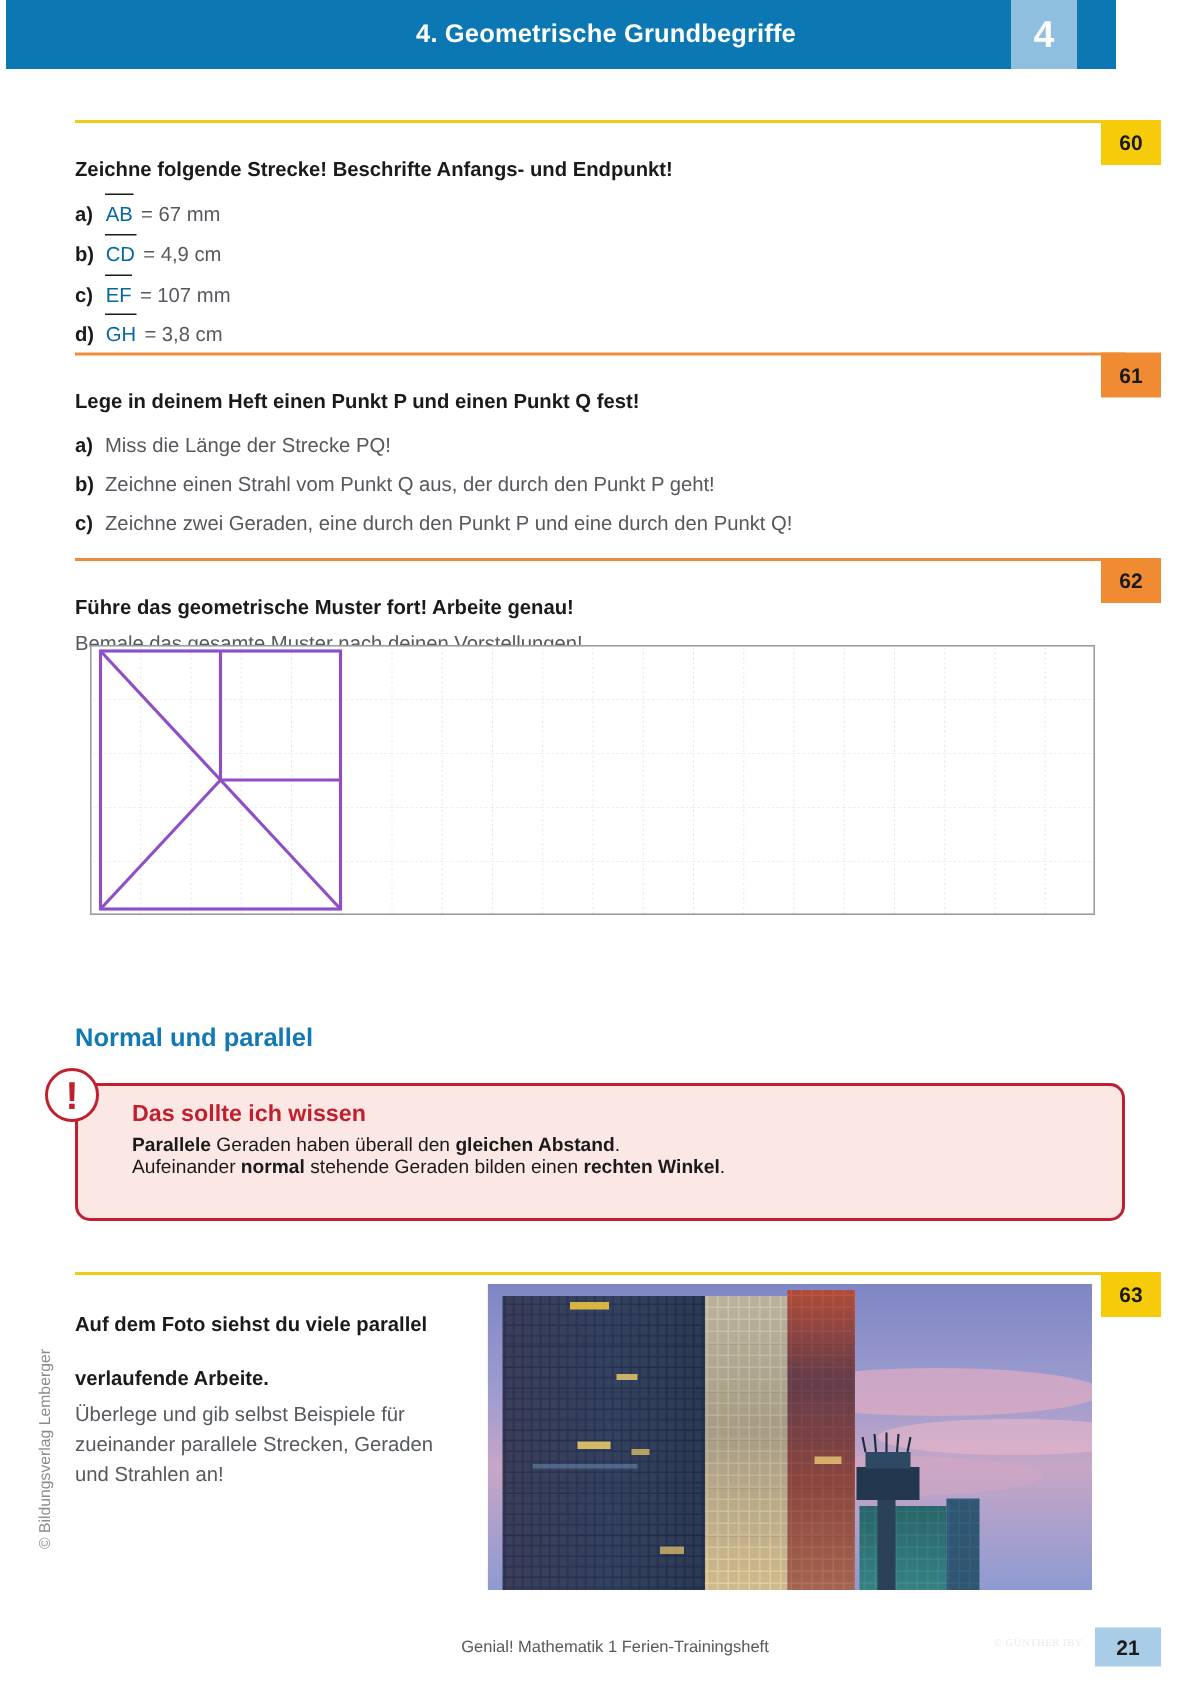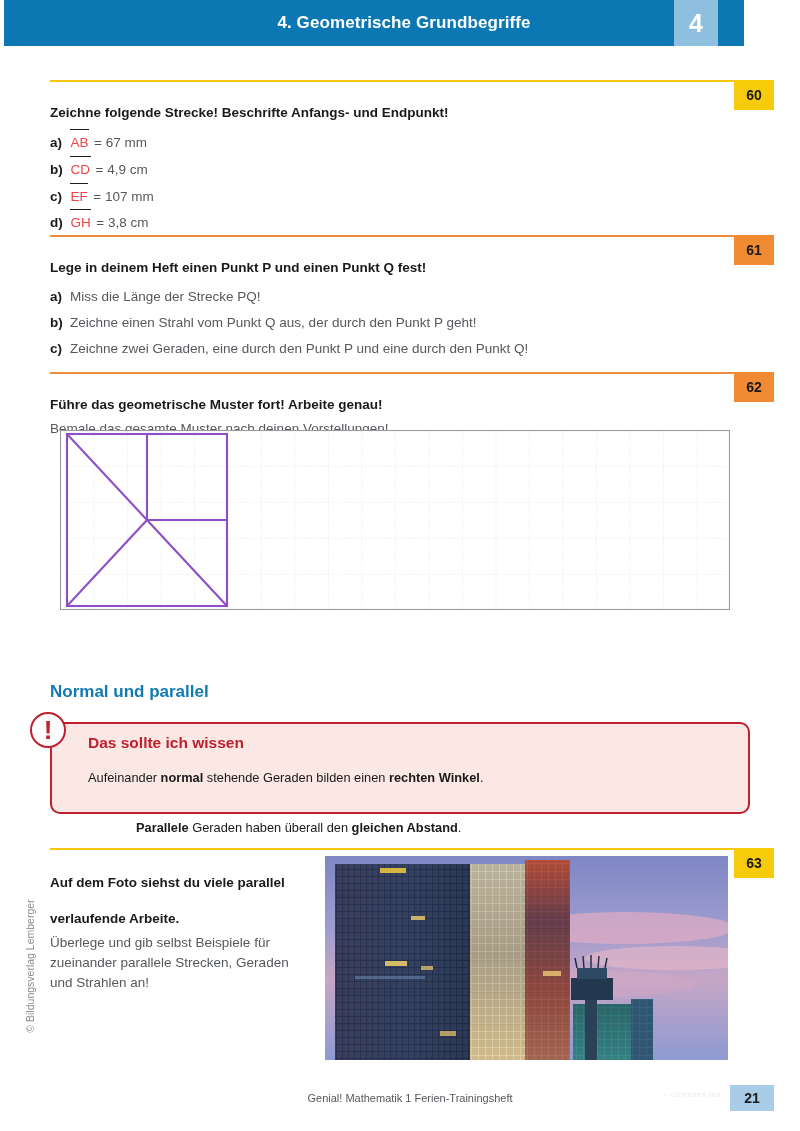--- a/index.html
+++ b/index.html
@@ -53,21 +53,21 @@
     font-size: 13.5px; color: #55585c; line-height: 1.45;
   }
   .items { margin-top: 7px; }
   .item {
     font-size: 13.5px; color: #55585c; line-height: 1.9;
     display: flex; align-items: baseline;
   }
   .item .lbl {
     font-weight: bold; color: #1a1a1a; width: 20px; flex: 0 0 20px;
   }
-  .ovl { border-top: 1.3px solid #1a1a1a; padding: 0 0.5px; color:#ef4444; }
+  .ovl { border-top: 1.3px solid #1a1a1a; padding: 0 0.5px; color:#0369a1; }
 
   
   .grid-wrap { position: absolute; left: 60px; top: 430px; }
 
   
   .sect-head {
     position: absolute; left: 50px; top: 682px;
     color: #1279b3; font-size: 17px; font-weight: bold;
   }
 
@@ -208,21 +208,21 @@
   </div>
 
   <div class="sect-head">Normal und parallel</div>
 
   <div class="knowbox"></div>
   <div class="know-bang">!</div>
   <div class="know-title">Das sollte ich wissen</div>
   <div class="know-line" style="top:768px;">
     <span>Aufeinander </span><b>normal</b><span> stehende Geraden bilden einen </span><b>rechten Winkel</b><span>.</span>
   </div>
-  <div class="know-line" style="top:818px;margin-left:48px;">
+  <div class="know-line" style="top:753px;">
     <b>Parallele</b><span> Geraden haben überall den </span><b>gleichen Abstand</b><span>.</span>
   </div>
 
   <div class="rule yellow" style="top:848px; width:700px; left:50px;"></div>
   <div class="ex-badge yellow" style="right:26px; top:848px;">63</div>
   <div class="exercise" style="top:856px; width:268px;">
     <div class="ex-title">Auf dem Foto siehst du viele parallel</div>
     <div class="ex-title">verlaufende Arbeite.</div>
     <div class="ex-sub" style="margin-top:5px;">Überlege und gib selbst Beispiele für</div>
     <div class="ex-sub">zueinander parallele Strecken, Geraden</div>

